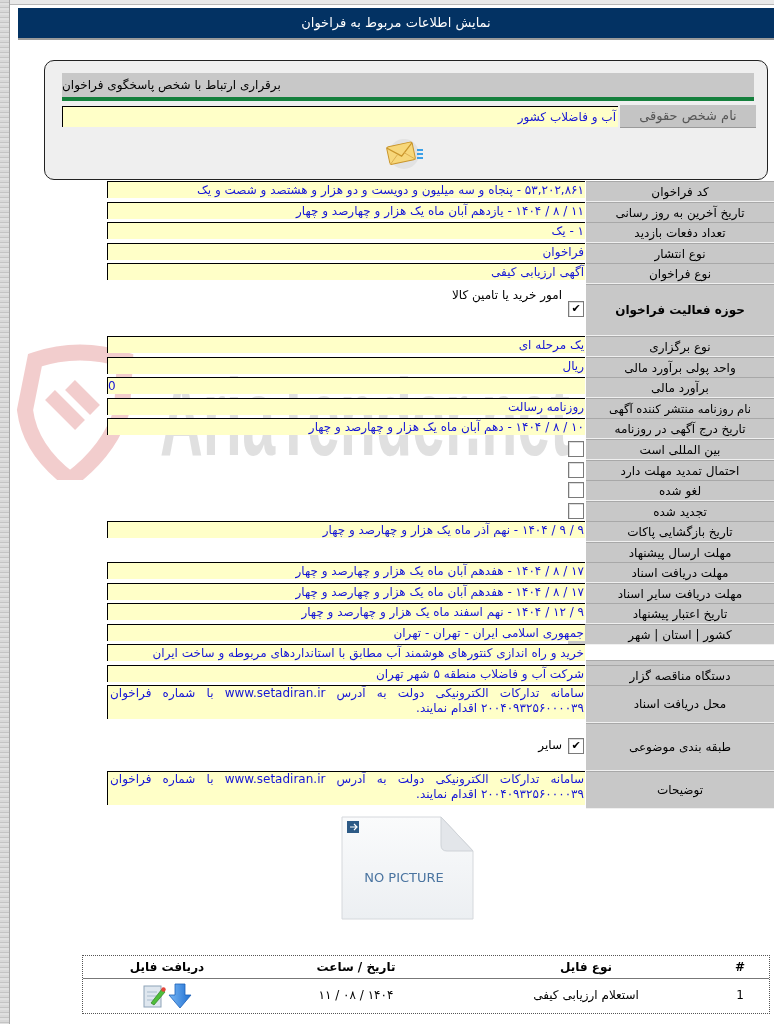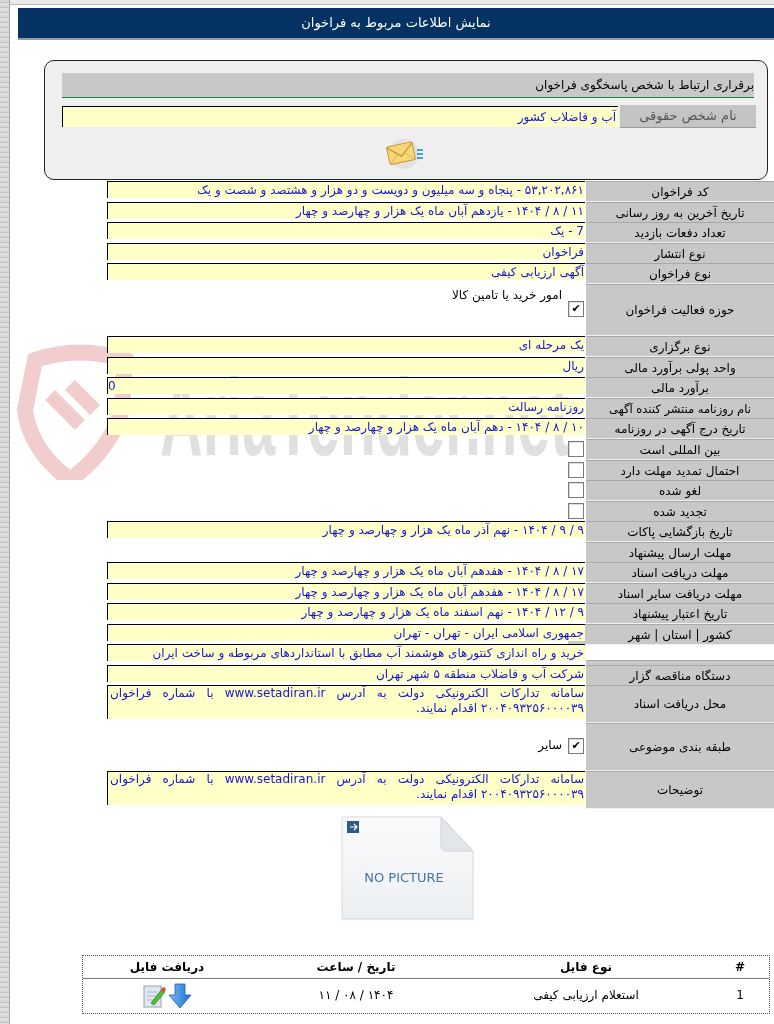--- a/index.html
+++ b/index.html
@@ -18,22 +18,22 @@
       position:absolute; left:18px; top:8px; width:756px; height:30px;
       background:#033263; color:#fff; text-align:center; line-height:30px;
       font-size:13px; direction:rtl; border-bottom:2px solid #9a9a9a;
     }
     .contact-box {
       position:absolute; left:44px; top:60px; width:722px; height:118px;
       background:#efefef; border:1px solid #222; border-radius:10px;
     }
     .contact-header {
       position:absolute; left:17px; top:12px; width:692px; height:24px;
-      background:#c8c8c8; border-bottom:1px solid #15803d;
-      text-align:right; line-height:24px; direction:rtl; font-size:12px;
+      background:#c8c8c8; border-bottom:4px solid #15803d;
+      text-align:left; line-height:24px; direction:rtl; font-size:12px;
     }
     .contact-label {
       position:absolute; right:11px; top:44px; width:136px; height:22px;
       background:#c4c4c4; border-bottom:1px solid #9a9a9a; color:#555;
       text-align:center; line-height:22px; direction:rtl; font-size:13px;
     }
     .contact-value {
       position:absolute; left:17px; top:45px; width:553px; height:20px;
       background:#ffffc8; border-top:1px solid #000; border-left:1px solid #000;
       color:#1515d6; direction:rtl; text-align:right; line-height:20px; padding-right:2px; font-size:12px;
@@ -118,33 +118,33 @@
 <div class="row" style="top:181px;">
   <div class="lbl" style="height:19px;">کد فراخوان</div>
   <div class="val" style="height:16px;line-height:16px;">۵۳,۲۰۲,۸۶۱ - پنجاه و سه میلیون و دویست و دو هزار و هشتصد و شصت و یک</div>
 </div>
 <div class="row" style="top:202px;">
   <div class="lbl" style="height:19px;">تاریخ آخرین به روز رسانی</div>
   <div class="val" style="height:16px;line-height:16px;">۱۱ / ۸ / ۱۴۰۴ - یازدهم آبان ماه یک هزار و چهارصد و چهار</div>
 </div>
 <div class="row" style="top:222px;">
   <div class="lbl" style="height:19px;">تعداد دفعات بازدید</div>
-  <div class="val" style="height:16px;line-height:16px;">7 - یک</div>
+  <div class="val" style="height:16px;line-height:16px;">۱ - یک</div>
 </div>
 <div class="row" style="top:243px;">
   <div class="lbl" style="height:19px;">نوع انتشار</div>
   <div class="val" style="height:16px;line-height:16px;">فراخوان</div>
 </div>
 <div class="row" style="top:263px;">
   <div class="lbl" style="height:19px;">نوع فراخوان</div>
   <div class="val" style="height:16px;line-height:16px;">آگهی ارزیابی کیفی</div>
 </div>
 
 <div class="row" style="top:284px;">
-  <div class="lbl" style="height:50px;">حوزه فعالیت فراخوان</div>
+  <div class="lbl" style="height:50px;font-weight:bold;">حوزه فعالیت فراخوان</div>
   <div class="cb" style="top:17px;">✔</div>
   <div class="cb-label" style="top:4px;right:212px;">امور خرید یا تامین کالا</div>
 </div>
 
 <div class="row" style="top:336px;">
   <div class="lbl" style="height:19px;">نوع برگزاری</div>
   <div class="val" style="height:16px;line-height:16px;">یک مرحله ای</div>
 </div>
 <div class="row" style="top:357px;">
   <div class="lbl" style="height:19px;">واحد پولی برآورد مالی</div>

